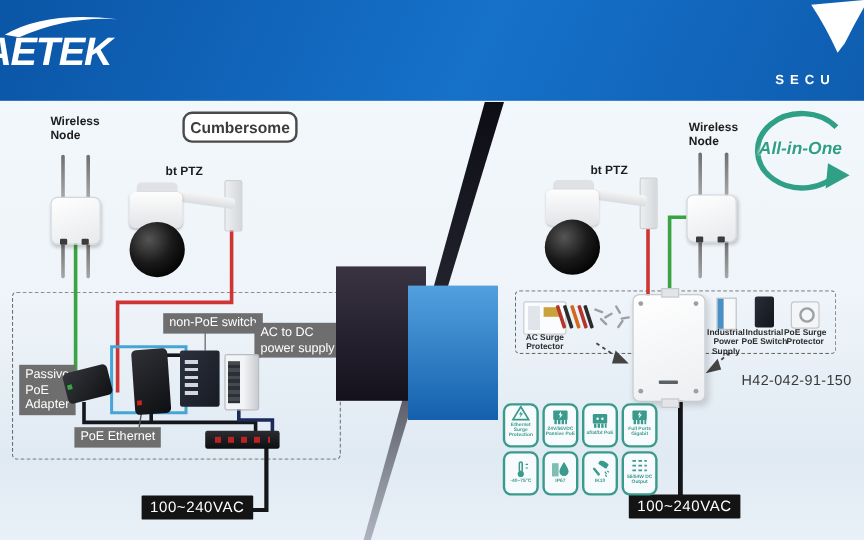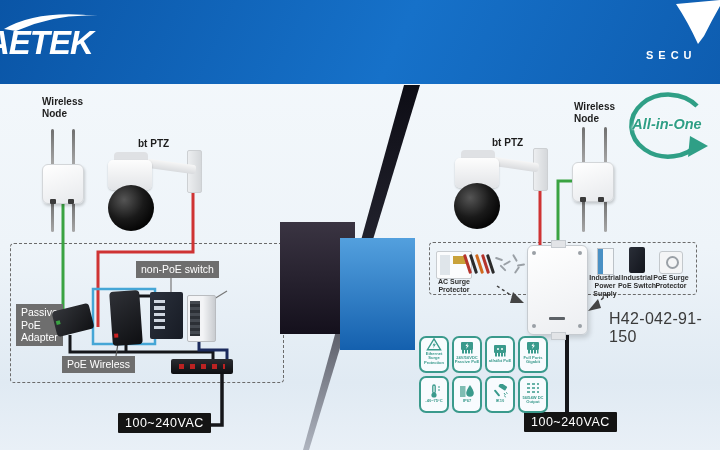--- a/index.html
+++ b/index.html
@@ -4,21 +4,21 @@
 <style>
   html,body{margin:0;padding:0;}
   .stage{position:relative;width:720px;height:450px;overflow:hidden;
     background:linear-gradient(180deg,#f5f9fc 0%,#eef4f9 55%,#e0eaf3 85%,#e9f0f7 100%);
     font-family:"Liberation Sans",sans-serif;}
   
   .header{position:absolute;left:0;top:0;width:720px;height:84px;
     background:linear-gradient(115deg,#0a55a6 0%,#1671c9 55%,#0e5db0 100%);}
   .logo-text{position:absolute;left:-14px;top:24px;color:#fff;font-style:italic;
     font-weight:bold;font-size:33px;letter-spacing:-1px;}
-  .tagline{position:absolute;left:646px;top:49px;color:#fff;font-weight:bold;
+  .tagline{position:absolute;left:646px;top:61px;color:#fff;font-weight:bold;
     font-size:11px;letter-spacing:5px;}
   
   .lbl{position:absolute;font-weight:bold;color:#1d1d1d;font-size:10px;line-height:1.15;white-space:pre-line;}
   .gray-tag{position:absolute;background:#6e6e6e;color:#fff;font-size:10.5px;line-height:1.2;
     padding:2px 5px;white-space:pre-line;font-weight:500;}
   .black-tag{position:absolute;background:#141414;color:#fff;font-weight:normal;
     font-size:12.5px;padding:3px 7px;letter-spacing:.5px;border-radius:1px;}
   .badge{position:absolute;left:152px;top:93px;width:92px;height:22px;border:2px solid #4a4a4a;
     border-radius:8px;background:#fff;color:#3c3c3c;font-weight:bold;font-size:13px;
     display:flex;align-items:center;justify-content:center;}
@@ -83,21 +83,21 @@
   .ips-dev{left:597px;top:248px;width:15px;height:25px;background:#f6f8fa;border:1px solid #bcc2c8;}
   .ips-dev i{position:absolute;left:0;top:0;width:5px;height:25px;background:#4a90c4;display:block;}
   .ipsw-dev{left:629px;top:247px;width:16px;height:26px;background:linear-gradient(120deg,#2a2e38,#12151c);border-radius:2px;}
   .psp-dev{left:659px;top:251px;width:22px;height:21px;background:#f4f5f6;border:1px solid #c3c8cc;border-radius:3px;}
   .psp-dev i{position:absolute;left:6px;top:4px;width:9px;height:9px;border:2px solid #9aa0a6;border-radius:50%;display:block;}
   
   .allinone{position:absolute;left:629px;top:116px;width:76px;text-align:center;
     font-style:italic;font-weight:900;font-size:14.5px;color:#2f9f86;
     text-shadow:0 0 3px #fff,0 0 3px #fff;}
   
-  .model{position:absolute;left:609px;top:310px;font-size:16px;color:#3a3a3a;letter-spacing:.3px;}
+  .model{position:absolute;left:589px;top:310px;font-size:12px;color:#3a3a3a;letter-spacing:.3px;padding-left:29px;}
   
   .feat-grid{position:absolute;left:419px;top:336px;display:grid;
     grid-template-columns:repeat(4,30px);grid-auto-rows:37px;gap:3px;}
   .feat{border:2px solid #3a9a8c;border-radius:7px;background:rgba(252,254,255,.85);
     display:flex;flex-direction:column;align-items:center;justify-content:center;gap:1px;color:#3a9a8c;}
   .fl{font-size:6px;font-weight:bold;text-align:center;line-height:1.05;color:#3a9a8c;
     transform:scale(.68);transform-origin:center top;width:38px;white-space:normal;}
   .wires{position:absolute;left:0;top:0;}
 </style>
 </head>
@@ -151,20 +151,21 @@
     <polygon points="513,292 524,303 510,303" fill="#444"></polygon>
     <path d="M608,294 L596,304" stroke="#444" stroke-width="1.5" stroke-dasharray="3,3" fill="none"></path>
     <polygon points="598,299 588,311 601,308" fill="#444"></polygon>
 
     <path d="M 697,106 A 37,31 0 1 0 699,143" fill="none" stroke-width="4.5" stroke="#2f9f86"></path>
     <polygon points="690,136 708,146 688,157" fill="#2f9f86"></polygon>
   </svg>
 
   <div class="lbl" style="left:42px;top:96px;">Wireless
 Node</div>
+  <div class="badge">Cumbersome</div>
   <div class="lbl" style="left:138px;top:138px;">bt PTZ</div>
 
   <span class="ant" style="left:51px;top:129px;height:36px;"></span>
   <span class="ant" style="left:72px;top:129px;height:36px;"></span>
   <span class="ant" style="left:51px;top:202px;height:30px;"></span>
   <span class="ant" style="left:72px;top:202px;height:30px;"></span>
   <div class="wn-body" style="left:42px;top:164px;">
     <span class="nub" style="left:7px;top:34px;"></span>
     <span class="nub" style="left:25px;top:34px;"></span>
   </div>
@@ -177,25 +178,27 @@
 
   <div class="gray-tag" style="left:16px;top:304px;">Passive
 PoE
 Adapter</div>
   <div class="adapter">
       <span class="port"></span>
     </div>
   <div class="injector">
       <span class="port"></span>
     </div>
-  <div class="gray-tag" style="left:62px;top:356px;">PoE Wireless</div>
+  <div class="gray-tag" style="left:62px;top:356px;">PoE Ethernet</div>
   <div class="gray-tag" style="left:136px;top:261px;">non-PoE switch</div>
   <div class="switch">
       <span class="ports"></span>
     </div>
+  <div class="gray-tag" style="left:212px;top:269px;">AC to DC
+power supply</div>
   <div class="psu">
       <span class="panel"></span>
     </div>
   <div class="strip">
       <span class="outlets"></span>
     </div>
   <div class="black-tag" style="left:118px;top:413px;">100~240VAC</div>
 
   <div class="vs-letter vs-v">V</div>
   <div class="vs-letter vs-s">S</div>

